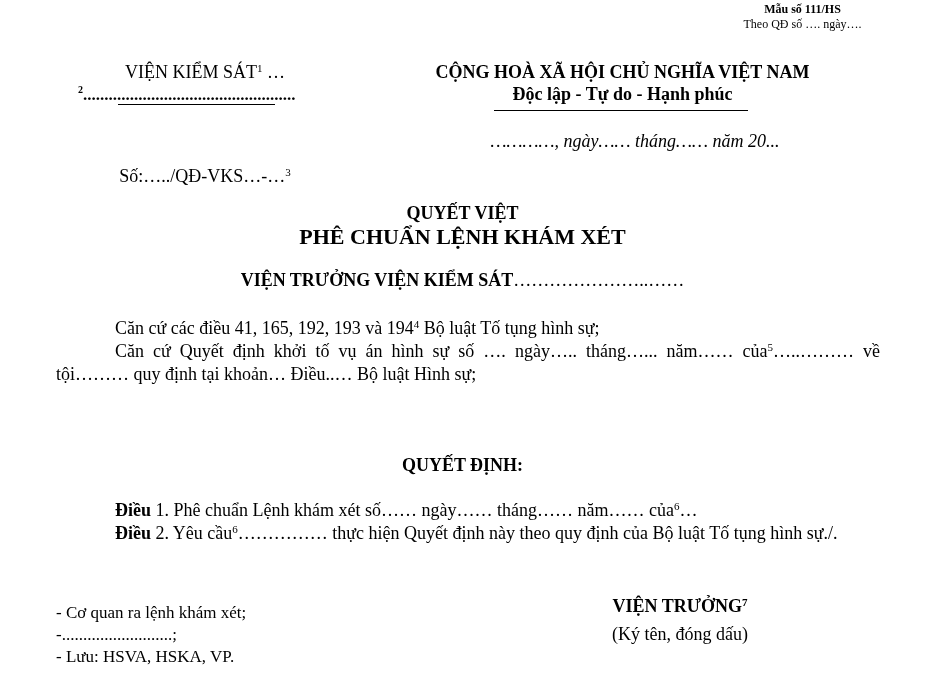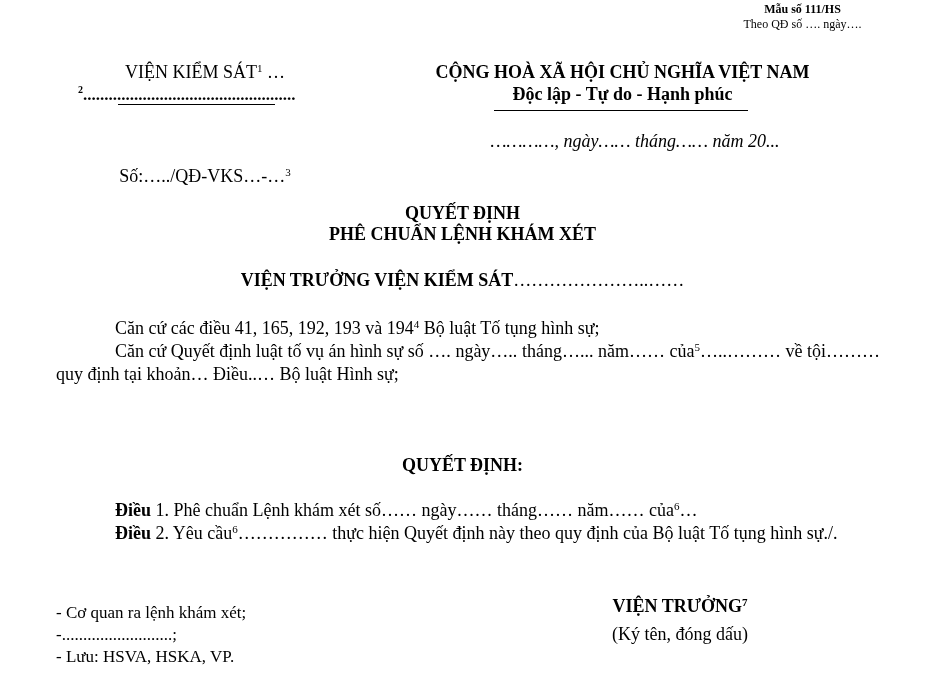--- a/index.html
+++ b/index.html
@@ -10,21 +10,21 @@
   .agency { left: 60px; top: 60px; width: 290px; text-align: center; font-size: 18px; line-height: 24px; }
   .dots2 { left: 78px; top: 84px; font-size: 17px; font-weight: bold; letter-spacing: 0px; }
   .dots2 sup { font-size: 10px; vertical-align: 7px; }
   .agency-ul { left: 118px; top: 104px; width: 157px; height: 0; border-top: 1px solid #000; }
   .docno { left: 60px; top: 118px; width: 290px; text-align: center; font-size: 18px; margin-top: 48px; }
   .nation { left: 400px; top: 60px; width: 445px; text-align: center; font-size: 18px; font-weight: bold; line-height: 24px; }
   .motto { left: 400px; top: 84px; width: 445px; text-align: center; font-size: 18px; font-weight: bold; }
   .motto-ul { left: 494px; top: 110px; width: 254px; border-top: 1px solid #000; }
   .date { left: 400px; top: 131px; width: 470px; text-align: center; font-size: 18px; font-style: italic; }
   .title1 { left: 0; top: 201px; width: 925px; text-align: center; font-size: 18px; font-weight: bold; line-height: 24px; }
-  .title2 { left: 0; top: 224px; width: 925px; text-align: center; font-size: 18px; font-weight: bold; }
+  .title2 { left: 0; top: 224px; width: 925px; text-align: center; font-size: 22px; font-weight: bold; }
   .title3 { left: 0; top: 270px; width: 925px; text-align: center; font-size: 18px; font-weight: bold; }
   .title3 .dots { font-weight: normal; }
   .para { left: 56px; width: 824px; font-size: 18px; line-height: 23px; text-align: justify; }
   .para p { margin: 0; text-indent: 59px; }
   sup.s { font-size: 11px; vertical-align: 6px; line-height: 0; }
   .decide { left: 0; top: 455px; width: 925px; text-align: center; font-size: 18px; font-weight: bold; }
   .recv { left: 56px; top: 602px; font-size: 17px; line-height: 22px; }
   .recv .head { font-weight: bold; font-style: italic; padding-left: 8px; }
   .sign { left: 560px; top: 592px; width: 240px; text-align: center; font-size: 18px; line-height: 28px; }
   .sign .t { font-weight: bold; }
@@ -46,29 +46,29 @@
 <div class="abs agency-ul"></div>
 <div class="abs docno">
   <span>Số:…../QĐ-VKS…-…</span><sup class="s">3</sup>
 </div>
 
 <div class="abs nation">CỘNG HOÀ XÃ HỘI CHỦ NGHĨA VIỆT NAM</div>
 <div class="abs motto">Độc lập - Tự do - Hạnh phúc</div>
 <div class="abs motto-ul"></div>
 <div class="abs date">…………, ngày…… tháng…… năm 20...</div>
 
-<div class="abs title1">QUYẾT ĐỊNH</div>
+<div class="abs title1">QUYẾT VIỆT</div>
 <div class="abs title2">PHÊ CHUẨN LỆNH KHÁM XÉT</div>
 <div class="abs title3">
   <span>VIỆN TRƯỞNG VIỆN KIỂM SÁT</span><span class="dots">…………………..……</span>
 </div>
 
 <div class="abs para" style="top:317px;">
   <p><span>Căn cứ các điều 41, 165, 192, 193 và 194</span><sup class="s">4</sup><span> Bộ luật Tố tụng hình sự;</span></p>
-  <p><span>Căn cứ Quyết định luật tố vụ án hình sự số …. ngày….. tháng…... năm…… của</span><sup class="s">5</sup><span>…..……… về tội……… quy định tại khoản… Điều..… Bộ luật Hình sự;</span></p>
+  <p><span>Căn cứ Quyết định khởi tố vụ án hình sự số …. ngày….. tháng…... năm…… của</span><sup class="s">5</sup><span>…..……… về tội……… quy định tại khoản… Điều..… Bộ luật Hình sự;</span></p>
 </div>
 
 <div class="abs decide">QUYẾT ĐỊNH:</div>
 
 <div class="abs para" style="top:499px;">
   <p><b>Điều</b><span> 1. Phê chuẩn Lệnh khám xét số…… ngày…… tháng…… năm…… của</span><sup class="s">6</sup><span>…</span></p>
   <p><b>Điều</b><span> 2. Yêu cầu</span><sup class="s">6</sup><span>…………… thực hiện Quyết định này theo quy định của Bộ luật Tố tụng hình sự./.</span></p>
 </div>
 
 <div class="abs recv">

